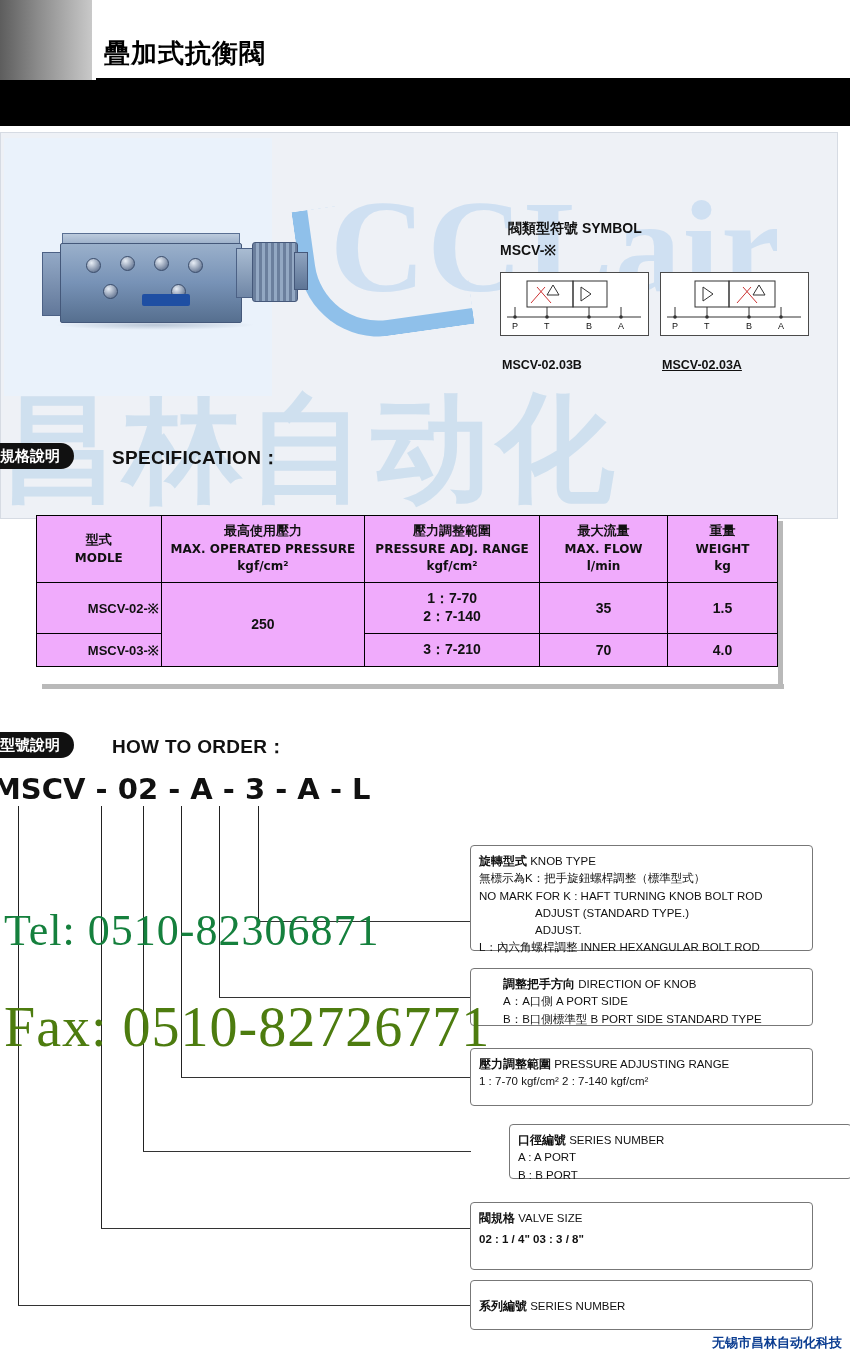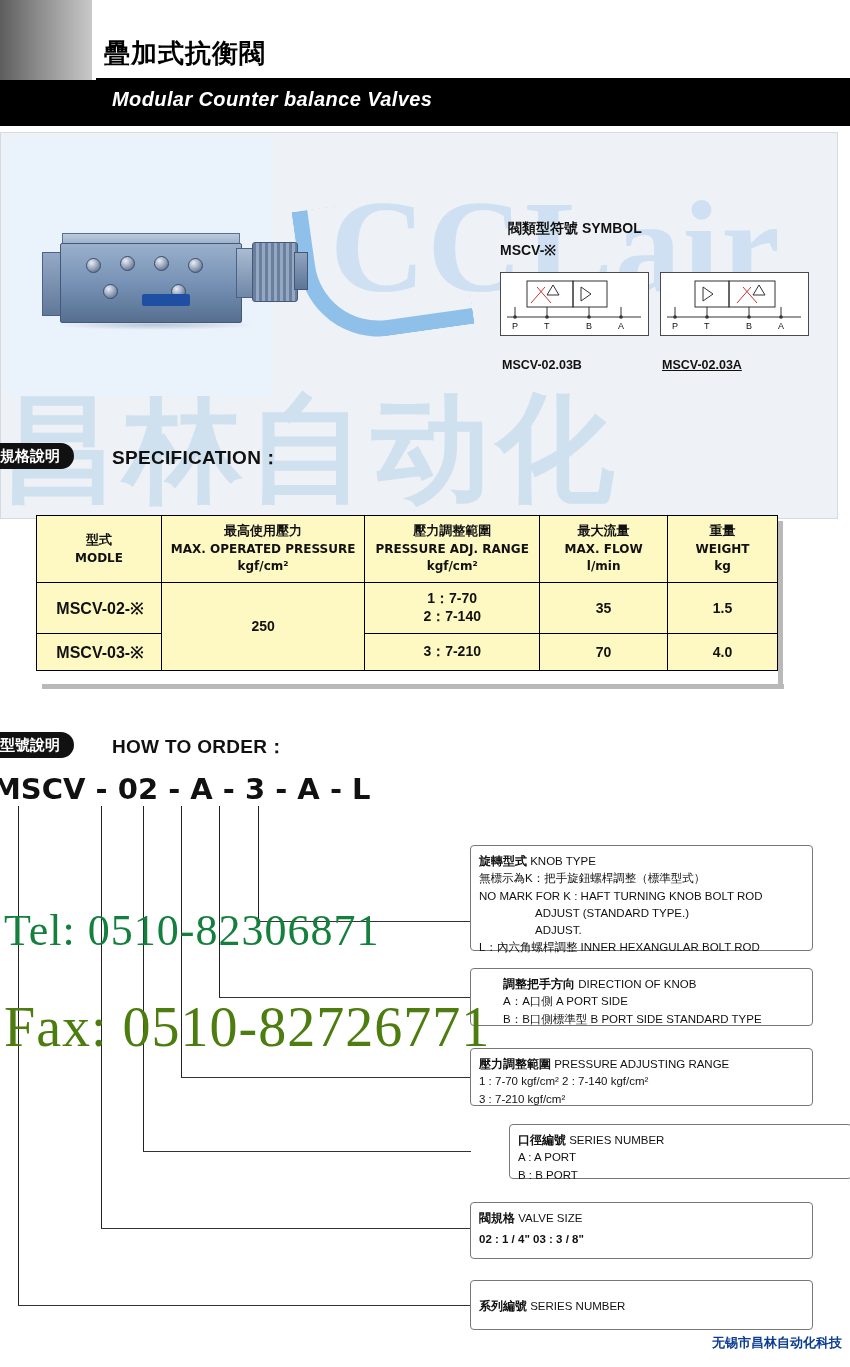--- a/index.html
+++ b/index.html
@@ -70,27 +70,27 @@
   .sym-cap.a{left:502px;}
   .sym-cap.b{left:662px;text-decoration:underline;}
 
   
   .tag{position:absolute;height:26px;background:#111;border-radius:0 13px 13px 0;
     color:#fff;font-weight:bold;font-size:15px;line-height:26px;padding:0 14px 0 10px;
     font-family:"DejaVu Sans",sans-serif;}
   .sec-label{position:absolute;font-size:19px;font-weight:bold;letter-spacing:.3px;}
 
   table.spec{position:absolute;left:36px;top:515px;width:742px;border-collapse:collapse;
-    background:#fef9c3;}
+    background:#f0abfc;}
   table.spec th,table.spec td{border:1px solid #000;text-align:center;vertical-align:middle;}
   table.spec th{font-size:12px;font-weight:bold;padding:6px 2px;line-height:1.45;
     font-family:"DejaVu Sans",sans-serif;}
   table.spec th .cn{font-size:13px;}
   table.spec td{font-size:14px;font-weight:bold;padding:7px 2px;}
-  table.spec td.model{font-size:16px;font-weight:bold;padding-left:4px;text-align:center;}
+  table.spec td.model{font-size:13px;font-weight:bold;padding-left:4px;text-align:right;}
   .spec-shadow{position:absolute;left:42px;top:684px;width:742px;height:5px;background:#b9b9b9;}
   .spec-shadow2{position:absolute;left:778px;top:521px;width:5px;height:168px;background:#b9b9b9;}
 
   
   .code{position:absolute;left:-8px;top:772px;font-size:29px;font-weight:bold;
     letter-spacing:0px;font-family:"DejaVu Sans",sans-serif;}
   .obox{position:absolute;left:470px;border:1px solid #777;border-radius:4px;background:#fff;
     width:343px;box-sizing:border-box;padding:6px 8px;font-size:11.5px;line-height:1.5;}
   .obox .cn{font-family:"DejaVu Sans",sans-serif;font-size:12px;font-weight:bold;}
 
@@ -107,21 +107,20 @@
     color:#0b3d91;font-family:Liberation Serif, serif;}
 </style>
 </head>
 <body>
 
 <div class="hdr">
   <div class="hdr-grad"></div>
   <div class="hdr-black"></div>
   <div class="hdr-title-cn">疊加式抗衡閥</div>
   <div class="hdr-rule"></div>
-  <div class="hdr-title-en">Modular Counter balance Valves</div>
 </div>
 
 <div class="panel"></div>
 
 <div class="wm wm-swoosh"></div>
 <div class="wm wm-cc">CCLair</div>
 <div class="wm wm-cn">昌林自动化</div>
 
 <div class="photo-box"></div>
 <div class="v-shadow"></div>
@@ -273,31 +272,30 @@
   <div><span class="cn">調整把手方向</span>
        <span>DIRECTION OF KNOB</span></div>
   <div>A：A口側  A PORT SIDE</div>
   <div>B：B口側標準型  B PORT SIDE STANDARD TYPE</div>
 </div>
 
 <div class="obox" style="top:1048px;height:58px;">
   <div><span class="cn">壓力調整範圍</span>
        <span>PRESSURE ADJUSTING RANGE</span></div>
   <div>1 : 7-70 kgf/cm²        2 : 7-140 kgf/cm²</div>
-  <div>3 : 7-210 kgf/cm²</div>
 </div>
 
 <div class="obox" style="top:1124px;height:55px;margin-left:39px;">
   <div><span class="cn">口徑編號</span>
        <span>SERIES NUMBER</span></div>
   <div>A :  A PORT</div>
   <div>B :  B PORT</div>
 </div>
 
-<div class="obox" style="top:1202px;height:57px;">
+<div class="obox" style="top:1202px;height:68px;">
   <div><span class="cn">閥規格</span>
        <span>VALVE SIZE</span></div>
   <div style="margin-top:4px;font-weight:bold;">02 : 1 / 4"        03 : 3 / 8"</div>
 </div>
 
 <div class="obox" style="top:1280px;height:50px;">
   <div style="margin-top:10px;"><span class="cn">系列編號</span>
        <span>SERIES NUMBER</span></div>
 </div>
 

